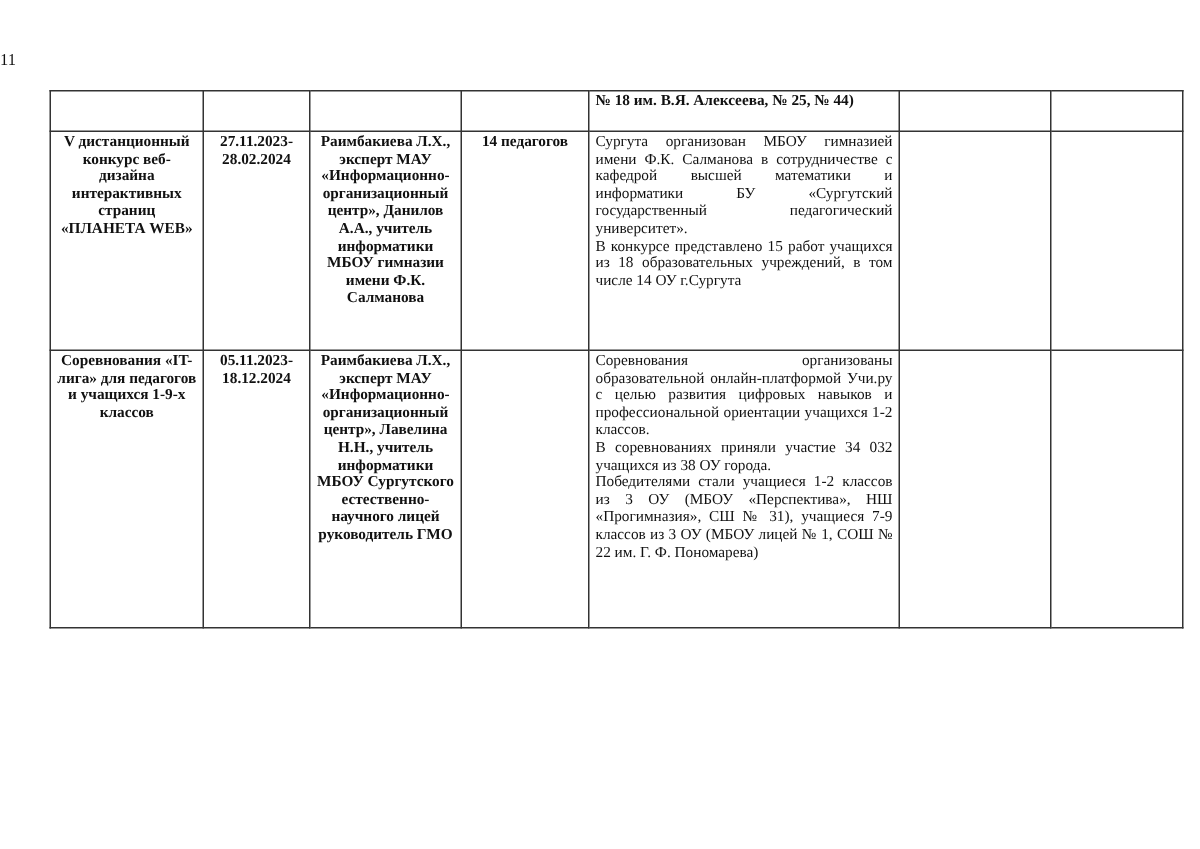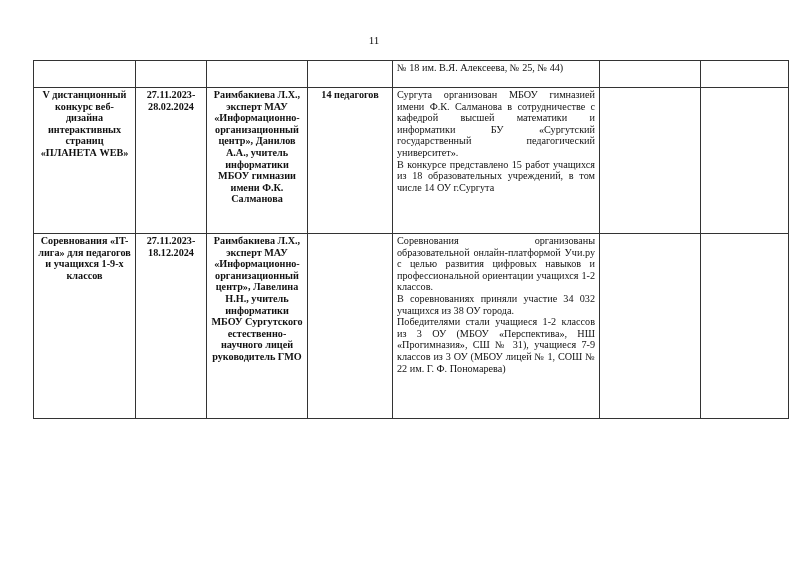--- a/index.html
+++ b/index.html
@@ -1,25 +1,25 @@
 <!DOCTYPE html>
 <html><head>
 <meta charset="utf-8">
 <style>
   html, body { margin: 0; padding: 0; background: #ffffff; }
   body { width: 800px; height: 566px; position: relative; overflow: hidden;
          font-family: "Liberation Serif", serif; color: #111; }
-  .page-number { position: absolute; left: 0; width: 748px; top: 34px; text-align: center;
+  .page-number { position: absolute; left: 0; width: 748px; top: 34px; text-align: left;
                  font-size: 11px; }
   table.doc { position: absolute; left: 33px; top: 60px; border-collapse: collapse;
               table-layout: fixed; width: 755px; }
   table.doc td { border: 1.3px solid #333; vertical-align: top; font-size: 10.2px;
                  line-height: 11.6px; padding: 1px 4px; }
   td.c { text-align: center; font-weight: bold; }
-  td.j { text-align: justify; }
+  td.j { text-align: justify; font-weight: bold; }
   tr.r0 td { height: 24px; }
   tr.r1 td { height: 143px; }
   tr.r2 td { height: 182px; margin-top: 16px; }
   .para { display: block; text-align: justify; text-align-last: left; }
 </style>
 </head>
 <body>
 
 <div class="page-number">11</div>
 
@@ -50,21 +50,21 @@
     <td class="c">14 педагогов</td>
     <td>
       <span class="para">Сургута организован МБОУ гимназией имени Ф.К. Салманова в сотрудничестве с кафедрой высшей математики и информатики БУ «Сургутский государственный педагогический университет».</span>
       <span class="para">В конкурсе представлено 15 работ учащихся из 18 образовательных учреждений, в том числе 14 ОУ г.Сургута</span>
     </td>
     <td></td>
     <td></td>
   </tr>
   <tr class="r2">
     <td class="c">Соревнования «IT-лига» для педагогов и учащихся 1-9-х классов</td>
-    <td class="c">27.11.2023-18.12.2024</td>
+    <td class="c">05.11.2023-18.12.2024</td>
     <td class="c">Раимбакиева Л.Х., эксперт МАУ «Информационно-организационный центр», Лавелина Н.Н., учитель информатики МБОУ Сургутского естественно-научного лицей руководитель ГМО</td>
     <td class="c"></td>
     <td>
       <span class="para">Соревнования организованы образовательной онлайн-платформой Учи.ру с целью развития цифровых навыков и профессиональной ориентации учащихся 1-2 классов.</span>
       <span class="para">В соревнованиях приняли участие 34 032 учащихся из 38 ОУ города.</span>
       <span class="para">Победителями стали учащиеся 1-2 классов из 3 ОУ (МБОУ «Перспектива», НШ «Прогимназия», СШ № 31), учащиеся 7-9 классов из 3 ОУ (МБОУ лицей № 1, СОШ № 22 им. Г. Ф. Пономарева)</span>
     </td>
     <td></td>
     <td></td>
   </tr>

